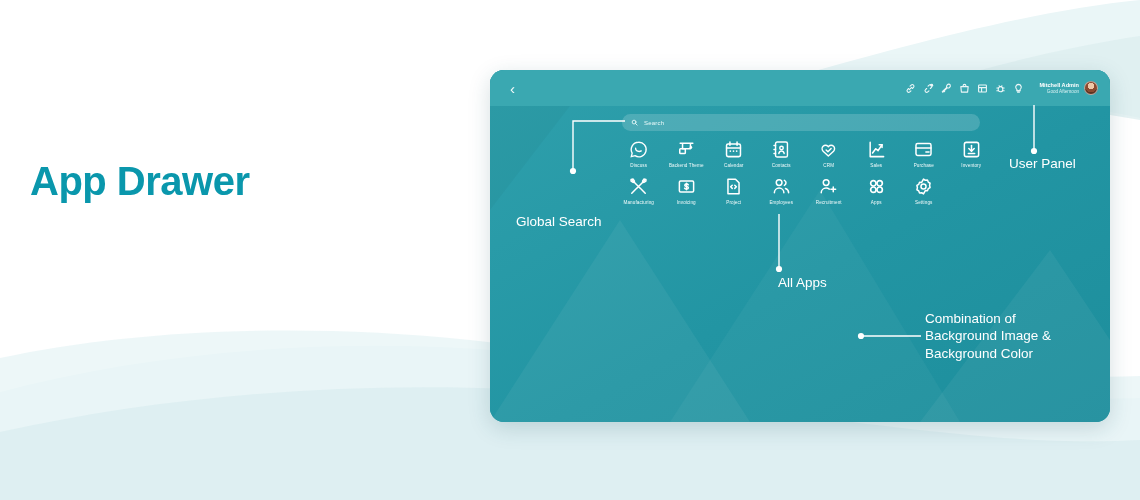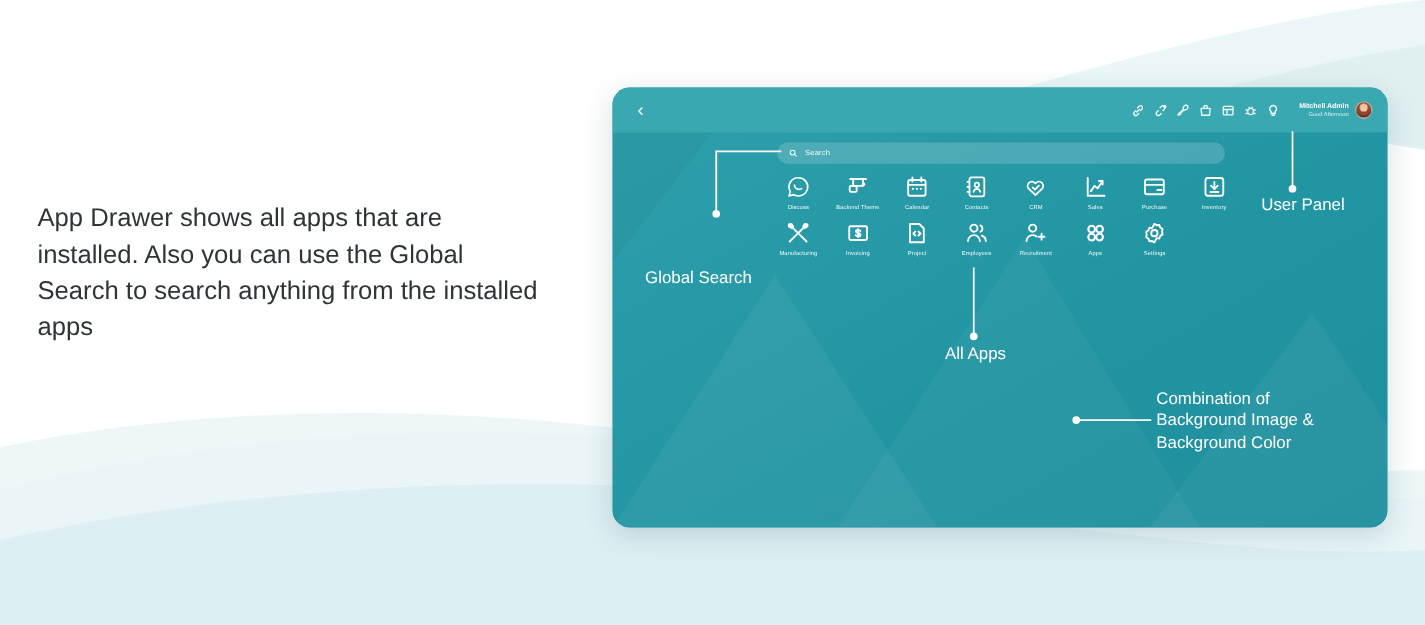--- a/index.html
+++ b/index.html
@@ -112,37 +112,37 @@
   }
   .app-ic { width: 19px; height: 19px; display: block; }
   .app-lb { font-size: 4.6px; color: #f2fbfb; white-space: nowrap; letter-spacing: 0.1px; }
 
   
   .anno { position: absolute; z-index: 8; color: #ffffff; }
   .anno-text { font-size: 13.5px; line-height: 1.28; white-space: pre-line; }
   #anno-lines { position: absolute; inset: 0; width: 1140px; height: 500px; z-index: 7; pointer-events: none; }
 
   .a-global  { left: 516px; top: 177px; margin-top: 36px; }
-  .a-allapps { left: 756px; top: 274px; }
+  .a-allapps { left: 778px; top: 274px; }
   .a-user    { left: 993px; top: 155px; margin-left: 16px; }
   .a-bg      { left: 925px; top: 310px; }
 </style>
 </head>
 <body>
 
 <svg id="bg-waves" viewBox="0 0 1140 500" preserveAspectRatio="none">
   <path d="M1140 0 L1140 118 C1040 96 900 78 742 92 C920 40 1040 10 1140 0 Z" fill="#eaf6f7"></path>
   <path d="M1140 36 L1140 120 C1050 104 960 96 880 100 C980 68 1060 48 1140 36 Z" fill="#dcedef" opacity="0.75"></path>
   <path d="M0 392 C150 352 330 336 520 352 C720 370 930 404 1140 398 L1140 500 L0 500 Z" fill="#e3f2f4"></path>
   <path d="M0 358 C130 330 300 322 470 340 C640 358 800 386 1140 376 L1140 500 L0 500 Z" fill="#eaf6f7" opacity="0.85"></path>
   <path d="M0 432 C200 388 420 376 640 398 C850 418 1000 448 1140 440 L1140 500 L0 500 Z" fill="#d9edef" opacity="0.7"></path>
 </svg>
 
 <div class="left-copy">
-  <div class="body-copy">App Drawer shows all apps that are installed. Also you can use the Global Search to search anything from the installed apps</div>
+  <div class="headline">App Drawer</div>
 </div>
 
 <div class="panel">
 
   <svg class="panel-bgart" viewBox="0 0 620 352" preserveAspectRatio="none">
     <defs>
       <linearGradient id="pg" x1="0" y1="0" x2="1" y2="1">
         <stop offset="0" stop-color="#2fa0ac"></stop>
         <stop offset="0.55" stop-color="#2295a3"></stop>
         <stop offset="1" stop-color="#1d8e9c"></stop>

